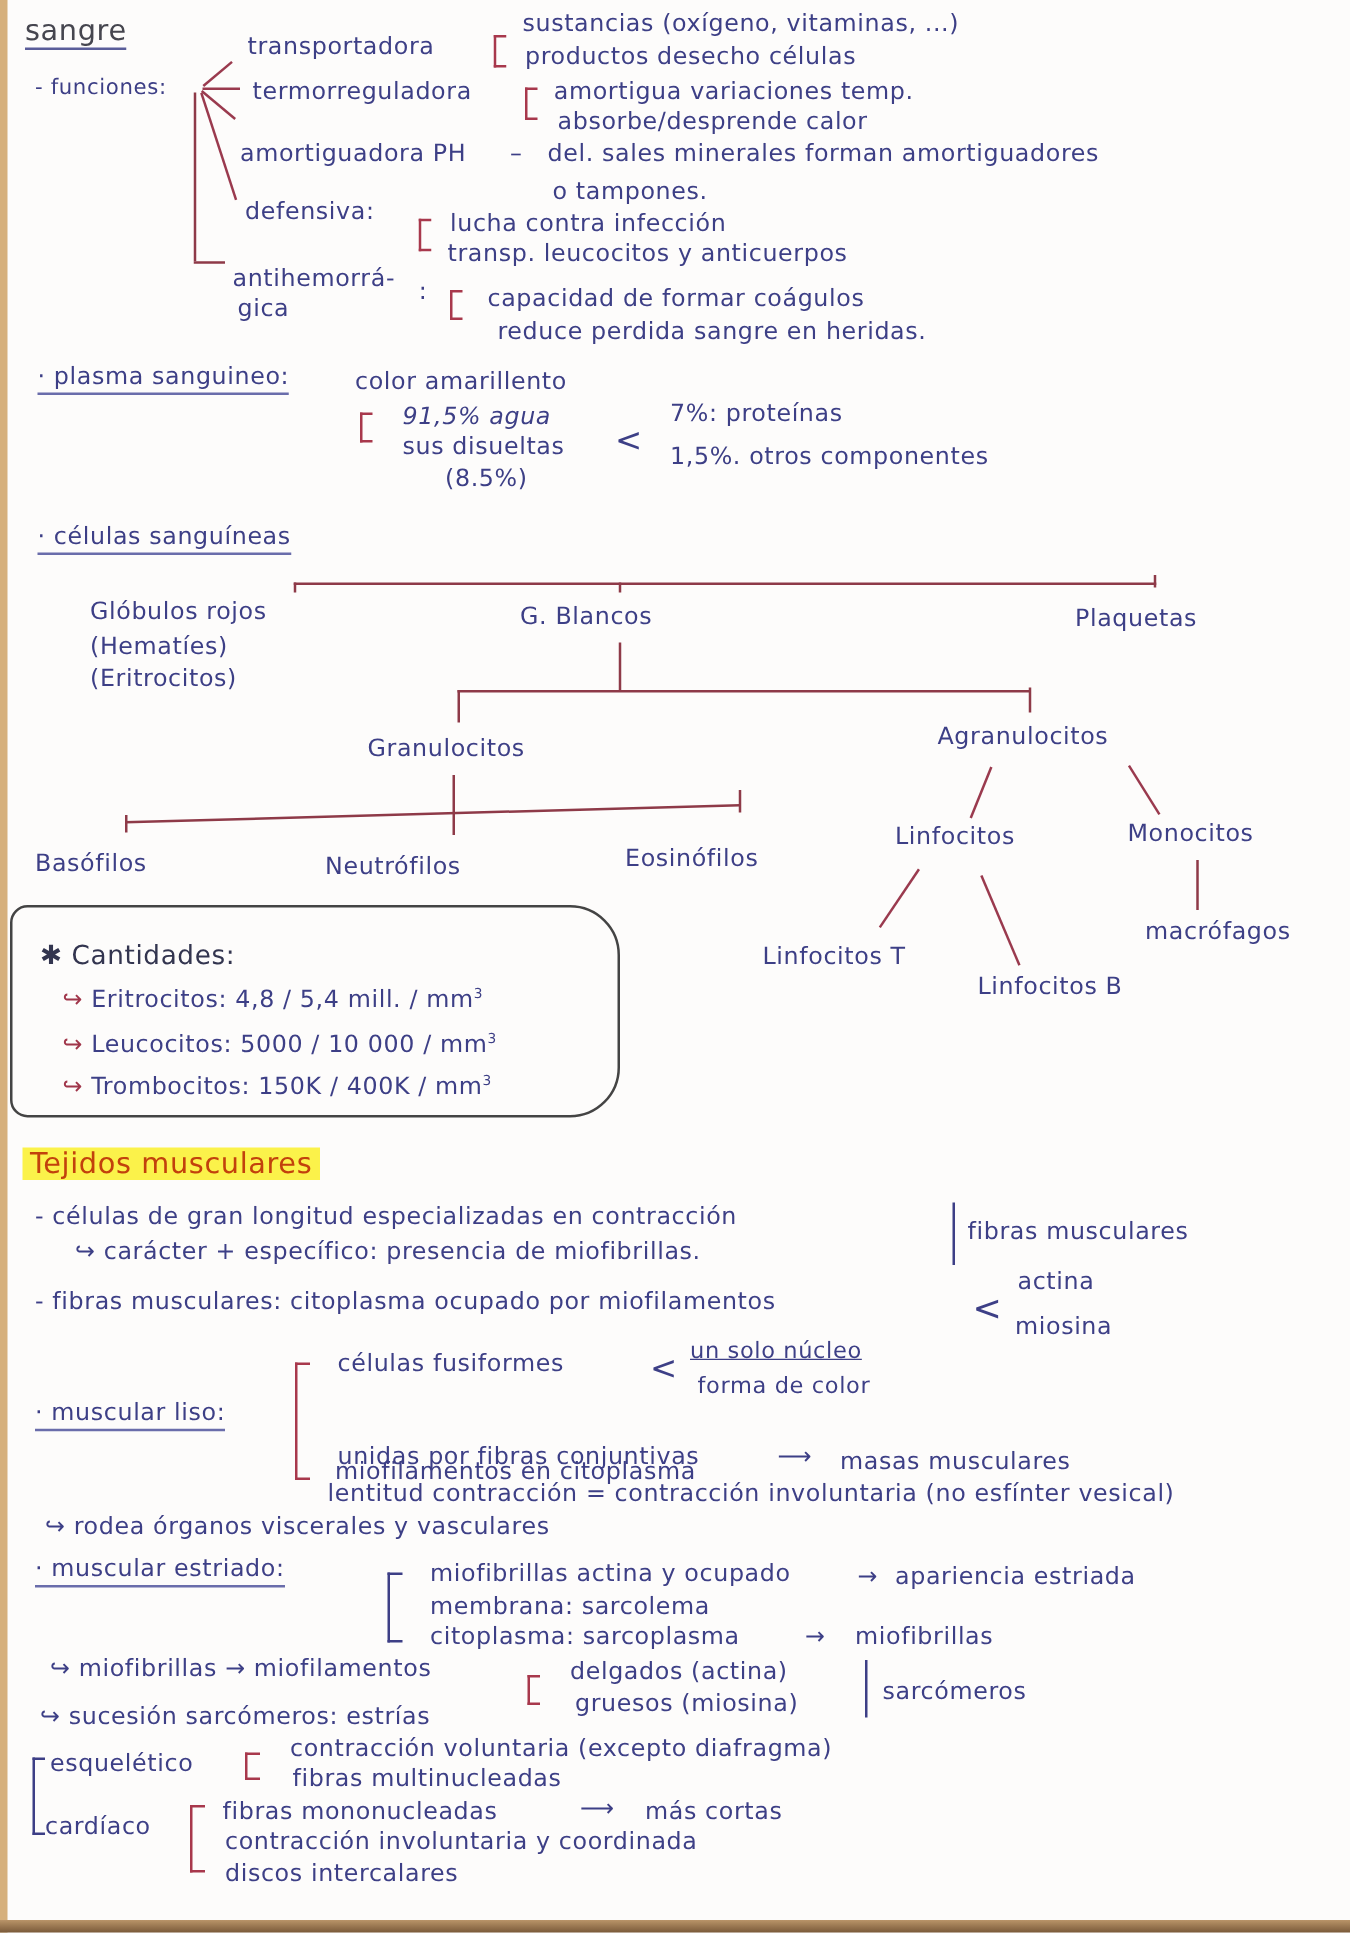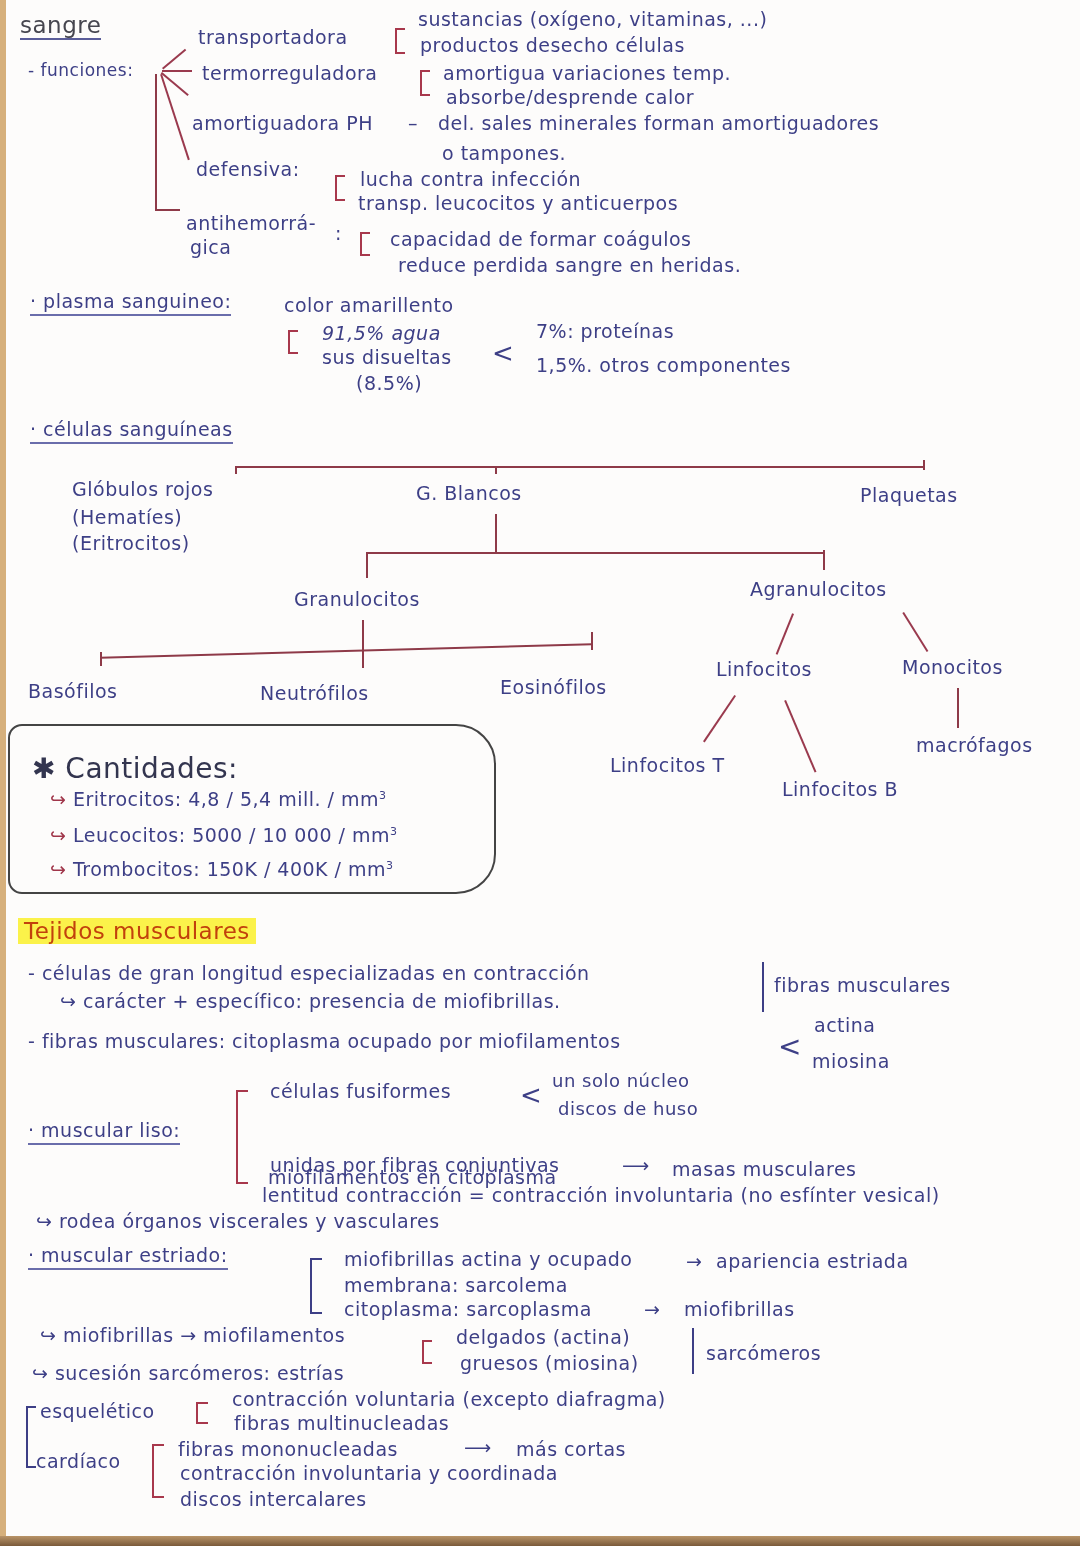--- a/index.html
+++ b/index.html
@@ -114,21 +114,21 @@
 
 <div class="ln" style="left:736px;top:696px;width:56px;height:2px;transform:rotate(124deg);"></div>
 <div class="ln" style="left:786px;top:700px;width:78px;height:2px;transform:rotate(67deg);"></div>
 <div class="vl" style="left:957px;top:688px;height:40px;"></div>
 
 <div class="t" style="left:610px;top:754px;text-align:right;">Linfocitos T</div>
 <div class="t" style="left:782px;top:778px;">Linfocitos B</div>
 <div class="t" style="left:916px;top:734px;">macrófagos</div>
 
 <div class="box" style="left:8px;top:724px;width:484px;height:166px;"></div>
-<div class="t" style="left:32px;top:752px;font-size:28px;color:#33354f;">✱ Cantidades:</div>
+<div class="t" style="left:32px;top:752px;font-size:21px;color:#33354f;">✱ Cantidades:</div>
 <div class="t" style="left:50px;top:788px;">
   <span class="arrow">↪</span>
   <span>Eritrocitos:</span>
   <span>4,8 / 5,4 mill. / mm</span><sup>3</sup>
 </div>
 <div class="t" style="left:50px;top:824px;">
   <span class="arrow">↪</span>
   <span>Leucocitos:</span>
   <span>5000 / 10 000 / mm</span><sup>3</sup>
 </div>
@@ -145,22 +145,22 @@
 <div class="t" style="left:774px;top:974px;">fibras musculares</div>
 <div class="t" style="left:28px;top:1030px;">- fibras musculares: citoplasma ocupado por miofilamentos</div>
 <div class="t" style="left:778px;top:1030px;font-size:28px;">&lt;</div>
 <div class="t" style="left:814px;top:1014px;">actina</div>
 <div class="t" style="left:812px;top:1050px;">miosina</div>
 
 <div class="t ul2" style="left:28px;top:1078px;margin-top:41px;">· muscular liso:</div>
 <div class="brk" style="left:236px;top:1090px;width:10px;height:90px;"></div>
 <div class="t" style="left:270px;top:1080px;">células fusiformes</div>
 <div class="t" style="left:520px;top:1080px;font-size:26px;">&lt;</div>
-<div class="t" style="left:552px;top:1070px;font-size:18px;">un solo núcleo</div>
-<div class="t" style="left:558px;top:1098px;font-size:18px;">discos de huso</div>
+<div class="t" style="left:552px;top:1070px;font-size:18px;text-decoration:underline;">un solo núcleo</div>
+<div class="t" style="left:558px;top:1098px;font-size:18px;">forma de color</div>
 <div class="t" style="left:268px;top:1166px;">miofilamentos en citoplasma</div>
 <div class="t" style="left:270px;top:1154px;">unidas por fibras conjuntivas</div>
 <div class="t" style="left:622px;top:1154px;">⟶</div>
 <div class="t" style="left:672px;top:1158px;">masas musculares</div>
 <div class="t" style="left:262px;top:1184px;">lentitud contracción = contracción involuntaria (no esfínter vesical)</div>
 <div class="t" style="left:36px;top:1210px;">↪ rodea órganos viscerales y vasculares</div>
 
 <div class="t ul2" style="left:28px;top:1244px;">· muscular estriado:</div>
 <div class="brk" style="left:310px;top:1258px;width:10px;height:52px;border-color:#3d3f86;"></div>
 <div class="t" style="left:344px;top:1248px;">miofibrillas actina y ocupado</div>

